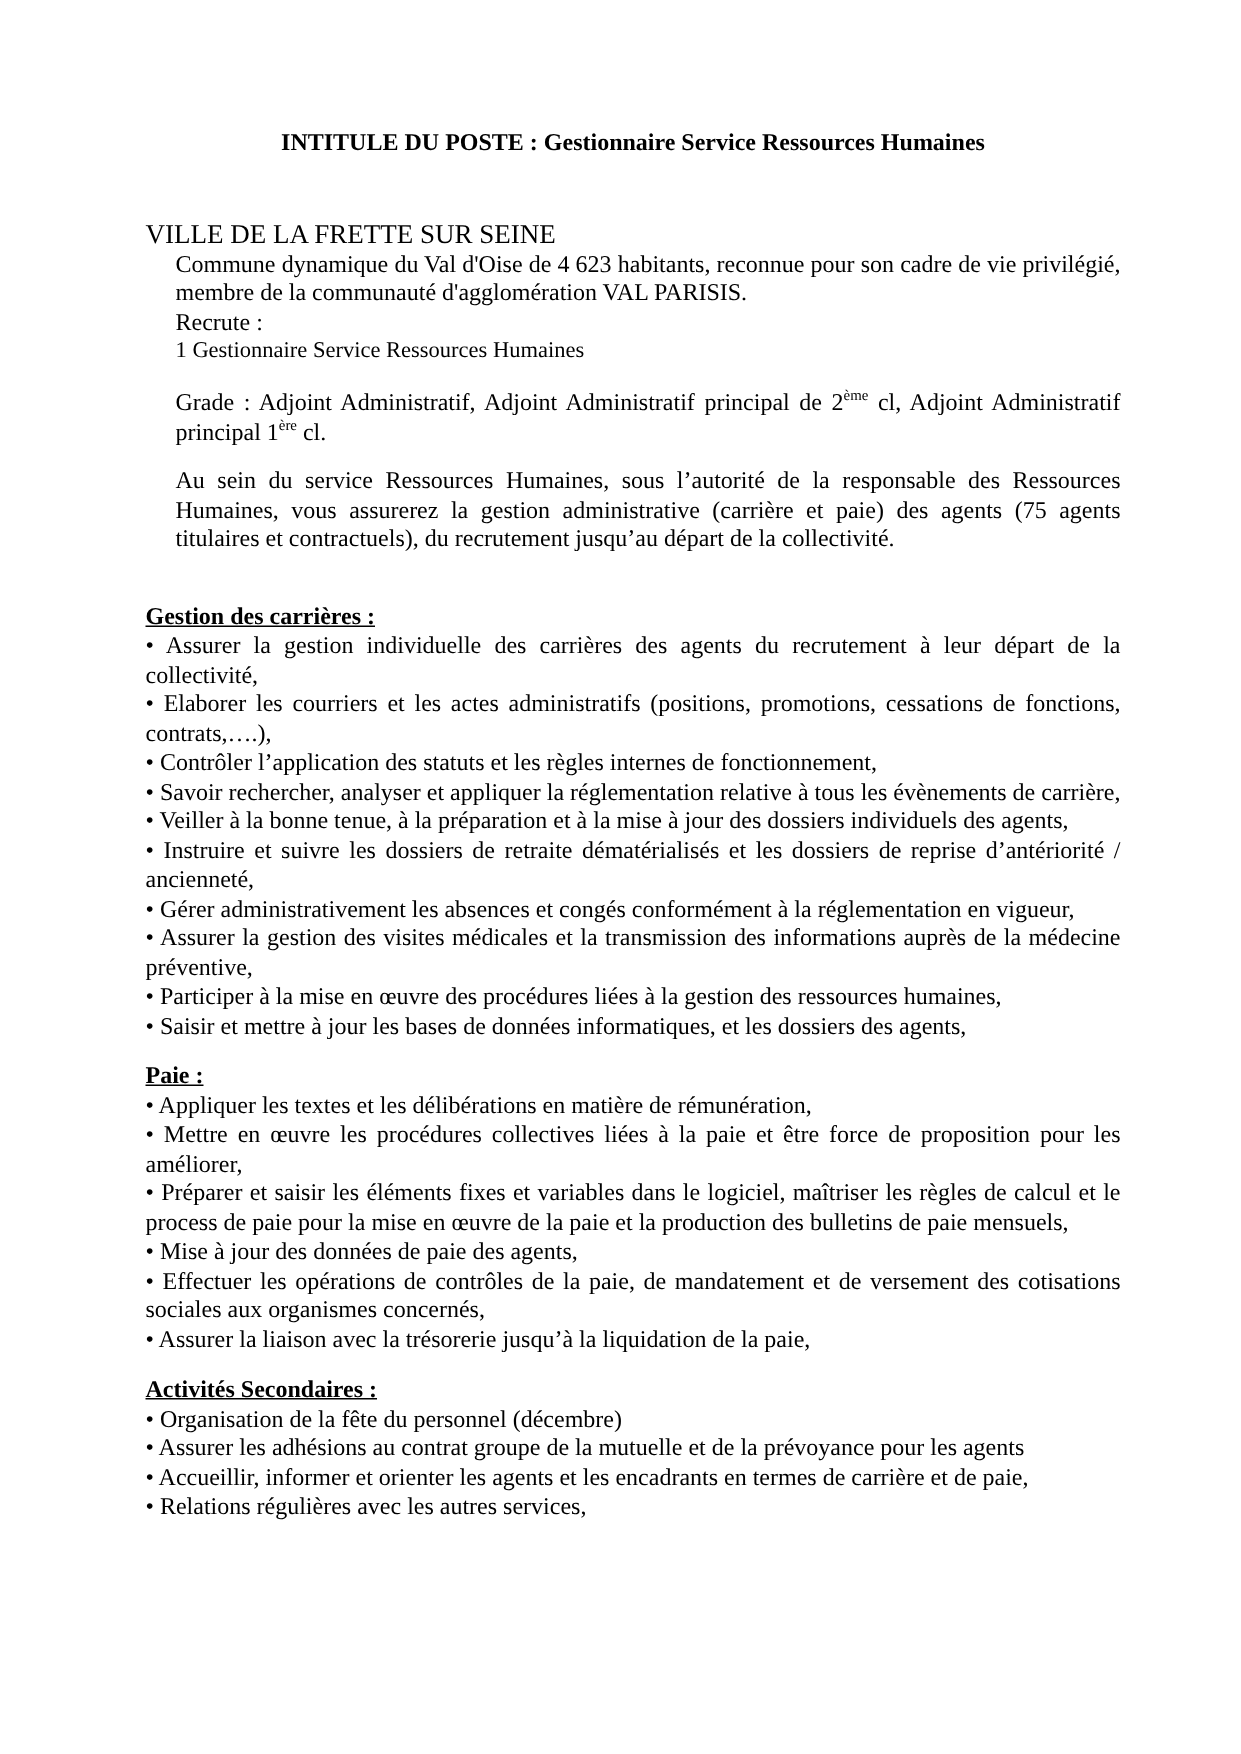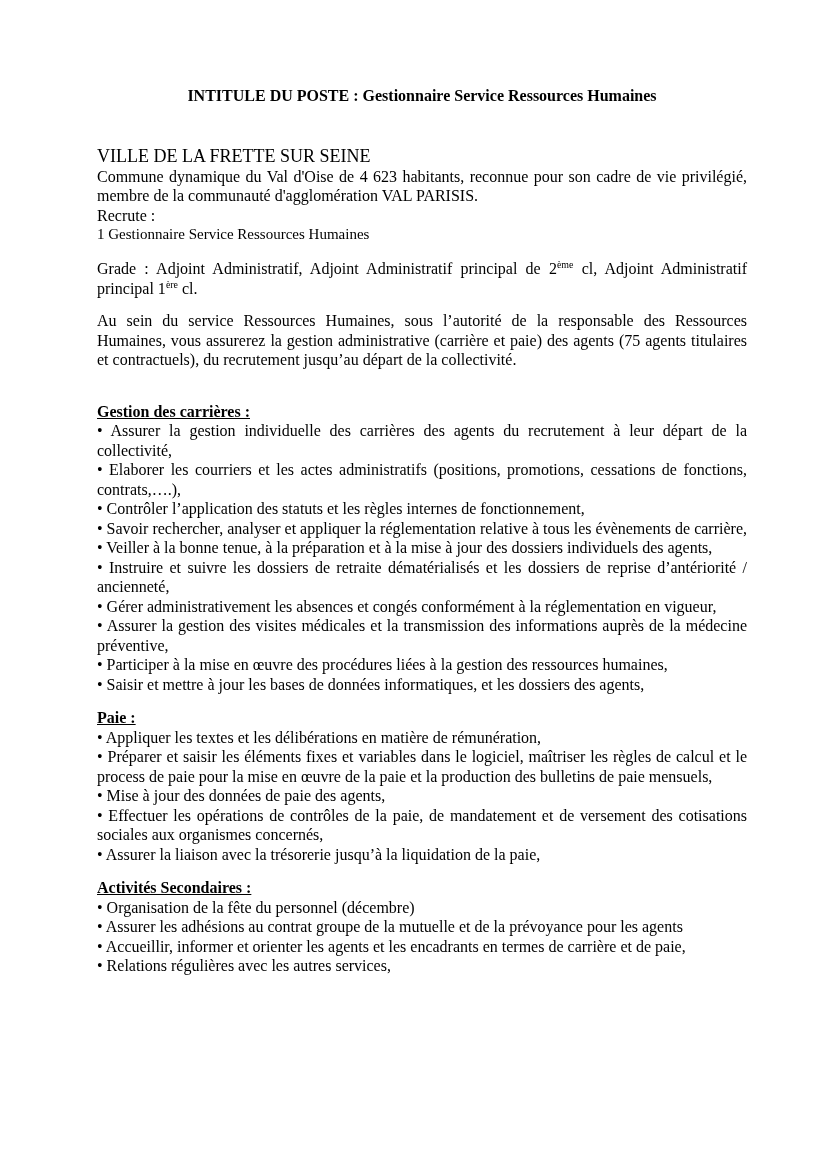--- a/index.html
+++ b/index.html
@@ -21,21 +21,21 @@
   }
   .doc-title {
     font-weight: bold;
     text-align: center;
     margin-bottom: 40px;
   }
   .city {
     font-size: 18px;
     line-height: 21px;
   }
-  .para { text-align: left; }
+  .para { text-align: left; margin-left: 20px; }
   .justify { text-align: justify; }
   .position-line { font-size: 15px; line-height: 19px; }
   .grade { margin-top: 15px; }
   .context { margin-top: 13px; }
   sup.sup {
     font-size: 0.62em;
     vertical-align: super;
     line-height: 0;
   }
   .heading {
@@ -72,20 +72,21 @@
     <p class="bullet">• Instruire et suivre les dossiers de retraite dématérialisés et les dossiers de reprise d’antériorité / ancienneté,</p>
     <p class="bullet">• Gérer administrativement les absences et congés conformément à la réglementation en vigueur,</p>
     <p class="bullet">• Assurer la gestion des visites médicales et la transmission des informations auprès de la médecine préventive,</p>
     <p class="bullet">• Participer à la mise en œuvre des procédures liées à la gestion des ressources humaines,</p>
     <p class="bullet">• Saisir et mettre à jour les bases de données informatiques, et les dossiers des agents,</p>
   </section>
 
   <section>
     <p class="heading mid-heading">Paie :</p>
     <p class="bullet">• Appliquer les textes et les délibérations en matière de rémunération,</p>
+    <p class="bullet">• Mettre en œuvre les procédures collectives liées à la paie et être force de proposition pour les améliorer,</p>
     <p class="bullet">• Préparer et saisir les éléments fixes et variables dans le logiciel, maîtriser les règles de calcul et le process de paie pour la mise en œuvre de la paie et la production des bulletins de paie mensuels,</p>
     <p class="bullet">• Mise à jour des données de paie des agents,</p>
     <p class="bullet">• Effectuer les opérations de contrôles de la paie, de mandatement et de versement des cotisations sociales aux organismes concernés,</p>
     <p class="bullet">• Assurer la liaison avec la trésorerie jusqu’à la liquidation de la paie,</p>
   </section>
 
   <section>
     <p class="heading mid-heading">Activités Secondaires :</p>
     <p class="bullet">• Organisation de la fête du personnel (décembre)</p>
     <p class="bullet">• Assurer les adhésions au contrat groupe de la mutuelle et de la prévoyance pour les agents</p>

